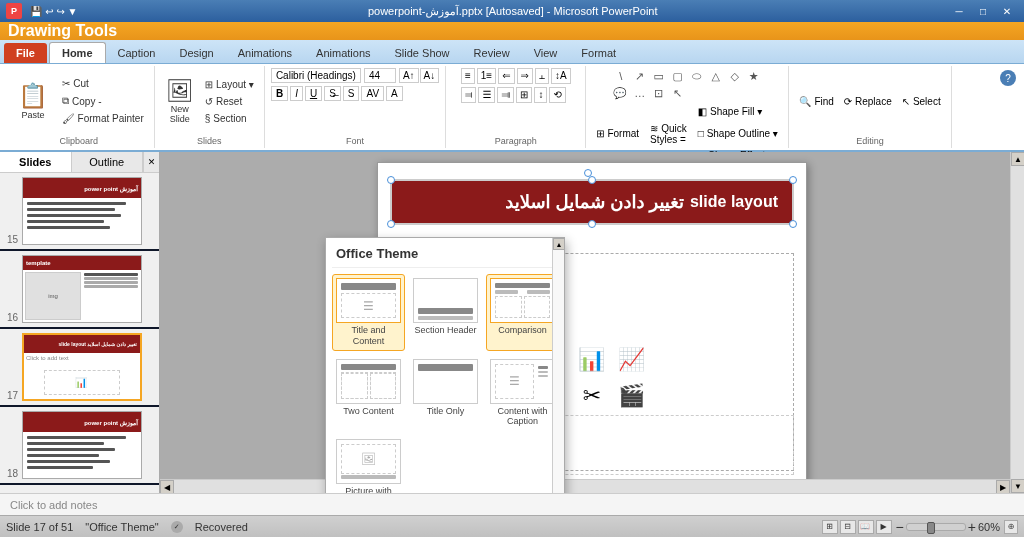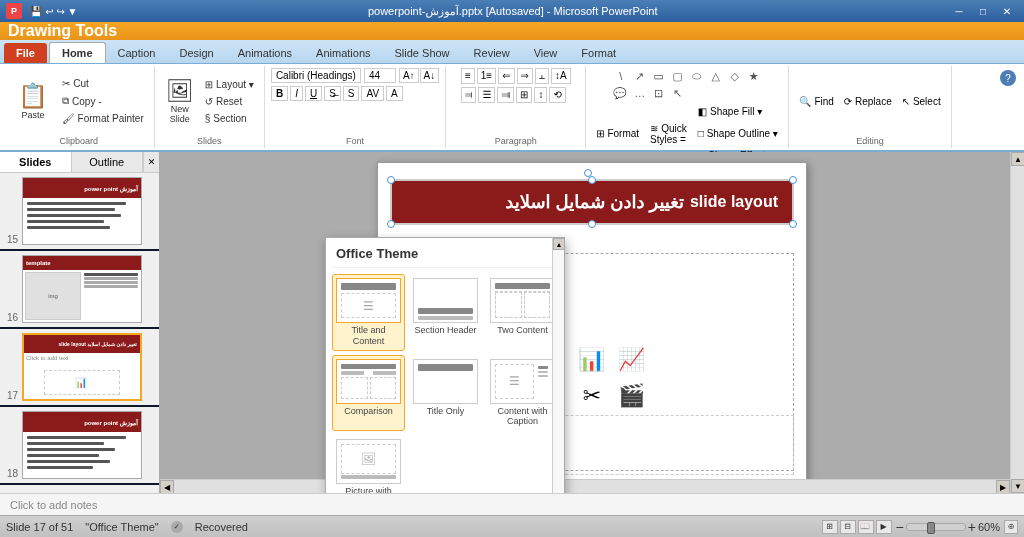--- a/index.html
+++ b/index.html
@@ -665,48 +665,48 @@
         </div>
 
         <div class="layout-item">
           <div class="layout-thumb">
             <div style="position:absolute;bottom:8px;left:4px;right:4px;height:6px;background:#888;border-radius:1px;"></div>
             <div style="position:absolute;bottom:2px;left:4px;right:4px;height:4px;background:#bbb;border-radius:1px;"></div>
           </div>
           <div class="layout-label">Section Header</div>
         </div>
 
+        <div class="layout-item selected">
+          <div class="layout-thumb" style="border-color:#f5a623;">
+            <div style="position:absolute;top:4px;left:4px;right:4px;height:5px;background:#888;border-radius:1px;"></div>
+            <div style="position:absolute;top:11px;left:4px;right:36px;height:4px;background:#bbb;border-radius:1px;"></div>
+            <div style="position:absolute;top:11px;left:36px;right:4px;height:4px;background:#bbb;border-radius:1px;"></div>
+            <div style="position:absolute;top:17px;left:4px;right:4px;bottom:4px;display:flex;gap:2px;">
+              <div style="flex:1;border:1px dashed #ccc;"></div>
+              <div style="flex:1;border:1px dashed #ccc;"></div>
+            </div>
+          </div>
+          <div class="layout-label">Comparison</div>
+        </div>
+
         <div class="layout-item">
           <div class="layout-thumb">
             <div style="position:absolute;top:4px;left:4px;right:4px;height:6px;background:#888;border-radius:1px;"></div>
             <div class="lt-two-col">
               <div class="lt-col" style="position:static;"></div>
               <div class="lt-col" style="position:static;"></div>
             </div>
             <div style="position:absolute;top:13px;left:4px;right:4px;bottom:4px;display:flex;gap:2px;">
               <div style="flex:1;border:1px dashed #ccc;"></div>
               <div style="flex:1;border:1px dashed #ccc;"></div>
             </div>
           </div>
           <div class="layout-label">Two Content</div>
         </div>
 
-        <div class="layout-item selected">
-          <div class="layout-thumb" style="border-color:#f5a623;">
-            <div style="position:absolute;top:4px;left:4px;right:4px;height:5px;background:#888;border-radius:1px;"></div>
-            <div style="position:absolute;top:11px;left:4px;right:36px;height:4px;background:#bbb;border-radius:1px;"></div>
-            <div style="position:absolute;top:11px;left:36px;right:4px;height:4px;background:#bbb;border-radius:1px;"></div>
-            <div style="position:absolute;top:17px;left:4px;right:4px;bottom:4px;display:flex;gap:2px;">
-              <div style="flex:1;border:1px dashed #ccc;"></div>
-              <div style="flex:1;border:1px dashed #ccc;"></div>
-            </div>
-          </div>
-          <div class="layout-label">Comparison</div>
-        </div>
-
         <div class="layout-item">
           <div class="layout-thumb">
             <div style="position:absolute;top:4px;left:4px;right:4px;height:7px;background:#888;border-radius:1px;"></div>
           </div>
           <div class="layout-label">Title Only</div>
         </div>
 
 
         <div class="layout-item">
           <div class="layout-thumb">

